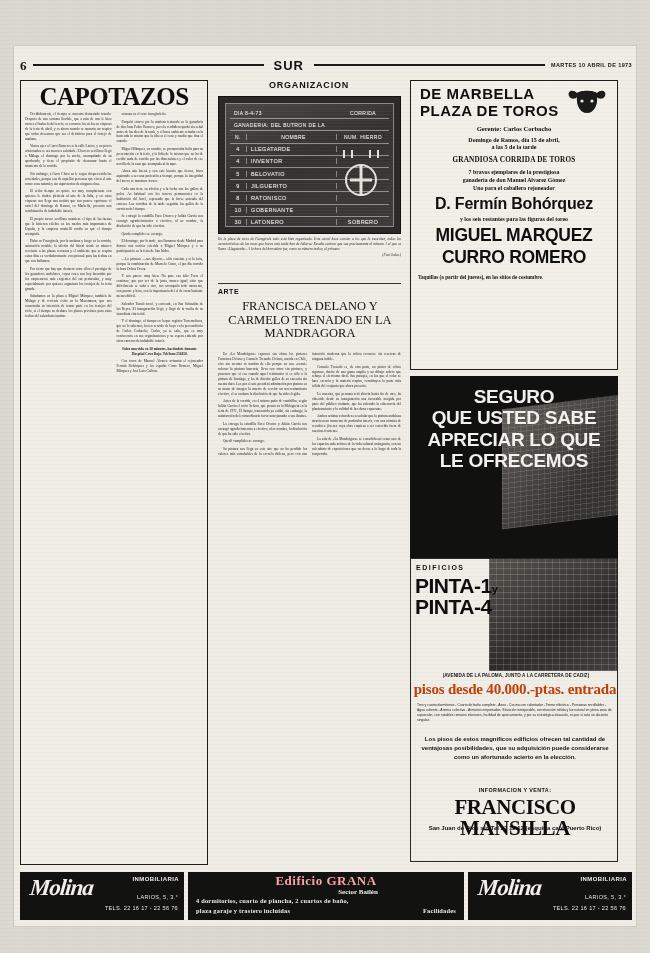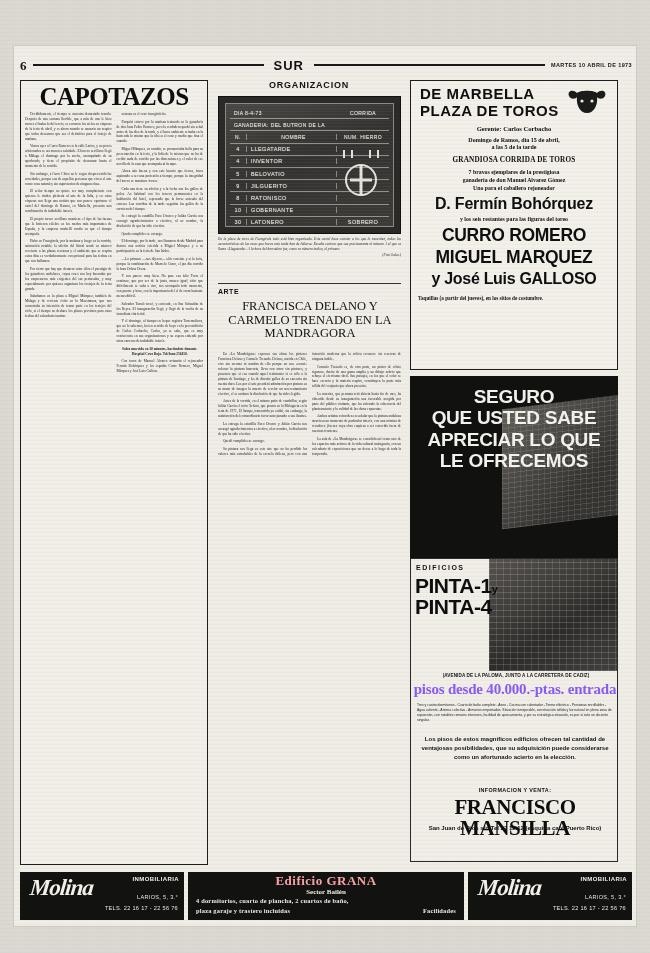--- a/index.html
+++ b/index.html
@@ -275,21 +275,21 @@
   .pinta-loc {
     position: absolute; left: 6px; top: 114px; width: 198px;
     font-family: "Liberation Sans", sans-serif;
     font-weight: bold; font-size: 4.6px; letter-spacing: .1px; color: #141414;
     text-align: center;
   }
   .pinta-price {
     position: absolute; left: 0; top: 122px; width: 208px;
     text-align: center;
     font-family: "Liberation Serif", serif;
-    font-weight: bold; font-size: 15px; color: #8b5cf6;
+    font-weight: bold; font-size: 15px; color: #c2410c;
     letter-spacing: -.2px;
   }
   .pinta-specs {
     position: absolute; left: 6px; top: 144px; width: 196px;
     font-size: 3.4px; line-height: 1.45; color: #242424;
     font-family: "Liberation Sans", sans-serif;
   }
   .pinta-claim {
     position: absolute; left: 6px; top: 176px; width: 196px;
     font-family: "Liberation Sans", sans-serif;
@@ -359,21 +359,21 @@
     position: absolute; left: 0; top: 1px; width: 100%;
     text-align: center;
     font-family: "Liberation Serif", serif;
     font-weight: bold; font-size: 13px; color: #fca5a5;
     letter-spacing: .5px;
   }
   .grana-sector {
     position: absolute; left: 0; top: 16px; width: 100%;
     text-align: center;
     font-family: "Liberation Serif", serif;
-    font-weight: bold; font-size: 7px; color: #f2efe8;
+    font-weight: bold; font-size: 7px; color: #f2efe8; padding-left: 32px;
   }
   .grana-l1, .grana-l2 {
     position: absolute; left: 8px; width: calc(100% - 16px);
     font-family: "Liberation Serif", serif;
     font-weight: bold; font-size: 6.4px; color: #f1eee7;
     letter-spacing: .2px;
   }
   .grana-l1 { top: 25px; }
   .grana-l2 { top: 35px; display: flex; justify-content: space-between; }
 </style>
@@ -515,23 +515,22 @@
     <div class="toros-title">PLAZA DE TOROS</div>
     <div class="toros-line">Gerente: Carlos Corbacho</div>
     <div class="toros-line sm">Domingo de Ramos, día 15 de abril,</div>
     <div class="toros-line sm" style="margin-top:1px">a las 5 de la tarde</div>
     <div class="toros-grand">GRANDIOSA CORRIDA DE TOROS</div>
     <div class="toros-sub">7 bravos ejemplares de la prestigiosa</div>
     <div class="toros-sub" style="margin-top:0">ganadería de don Manuel Alvarez Gómez</div>
     <div class="toros-sub" style="margin-top:0">Uno para el caballero rejoneador</div>
     <div class="torero-big">D. Fermín Bohórquez</div>
     <div class="torero-mid">y los seis restantes para las figuras del toreo</div>
+    <div class="torero-name">MIGUEL MARQUEZ</div>
     <div class="torero-name">CURRO ROMERO</div>
-    <div class="torero-name">MIGUEL MARQUEZ</div>
-    <div class="torero-name mix">y José Luis GALLOSO</div>
     <div class="taquillas">Taquillas (a partir del jueves), en los sitios de costumbre.</div>
   </div>
 
   <div class="seguro-ad">
     <div class="seguro-building"></div>
     <div class="seguro-txt">
       <div>SEGURO</div>
       <div>QUE USTED SABE</div>
       <div>APRECIAR LO QUE</div>
       <div>LE OFRECEMOS</div>

